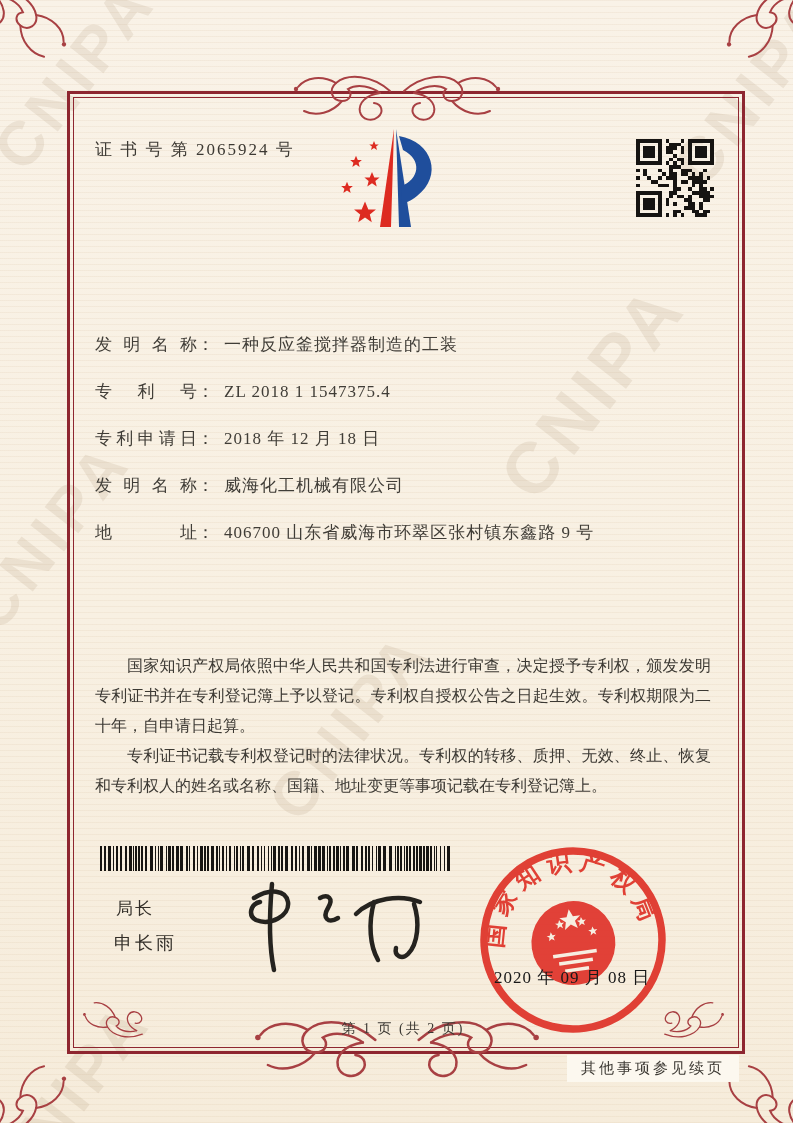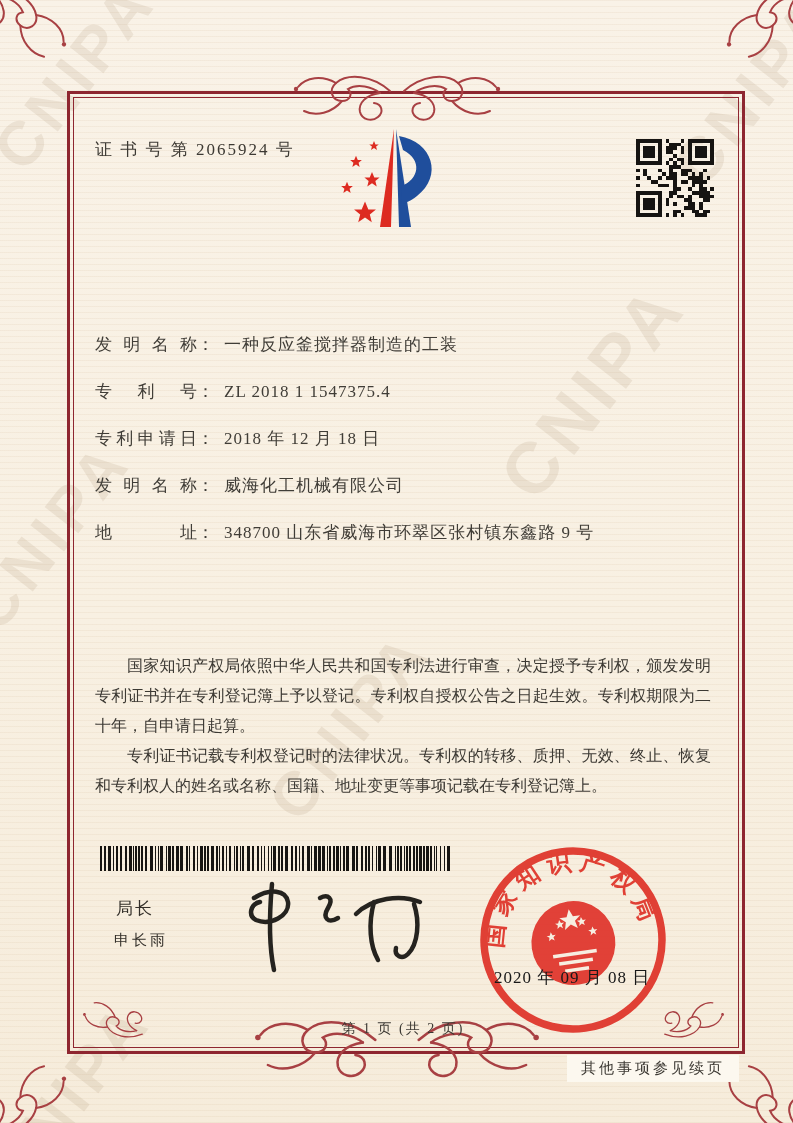--- a/index.html
+++ b/index.html
@@ -31,21 +31,21 @@
   .fgroup2{display:inline-block;margin-left:56px;}
   
   #body-text{position:absolute;left:95px;top:651px;width:616px;font-size:16px;line-height:30px;
              text-align:justify;color:#3c3933;z-index:4;}
   #body-text p{margin:0;text-indent:2em;}
   
   #barcode{position:absolute;left:100px;top:846px;width:358px;height:25px;z-index:4;}
   #barcode i{position:absolute;top:0;height:100%;background:#171512;}
   
   #sig-title{position:absolute;left:116px;top:897px;font-size:17px;color:#332f29;z-index:4;letter-spacing:2px;}
-  #sig-name{position:absolute;left:114px;top:931px;font-size:15px;color:#332f29;z-index:4;letter-spacing:3px;font-family:Liberation Serif, serif;}
+  #sig-name{position:absolute;left:114px;top:931px;font-size:18px;color:#332f29;z-index:4;letter-spacing:3px;font-family:Liberation Serif, serif;}
   #signature{position:absolute;left:224px;top:876px;z-index:4;}
   
   #seal{position:absolute;left:473px;top:840px;width:200px;height:200px;transform:rotate(-8deg);opacity:.92;z-index:5;}
   #seal-date{position:absolute;left:494px;top:966px;width:190px;font-size:17px;color:#181818;
              letter-spacing:1px;z-index:6;white-space:nowrap;}
   
   #page-indicator{position:absolute;left:67px;top:1020px;width:672px;text-align:center;font-size:14px;
                   color:#3c3933;letter-spacing:2px;z-index:4;}
   #note-wrap{position:absolute;left:67px;top:1055px;width:672px;text-align:right;z-index:6;}
   #continuation-note{display:inline-block;background:#fcf8ef;padding:4px 14px;font-size:15px;
@@ -369,21 +369,21 @@
     <div class="frow">
       <span class="flabel">专利号</span><span class="fcolon">：</span><span class="fvalue">ZL 2018 1 1547375.4</span>
     </div>
     <div class="frow">
       <span class="flabel">专利申请日</span><span class="fcolon">：</span><span class="fvalue">2018 年 12 月 18 日</span>
     </div>
     <div class="frow">
       <span class="flabel">发明名称</span><span class="fcolon">：</span><span class="fvalue">威海化工机械有限公司</span>
     </div>
     <div class="frow">
-      <span class="flabel">地址</span><span class="fcolon">：</span><span class="fvalue">348700 山东省威海市环翠区张村镇东鑫路 9 号</span>
+      <span class="flabel">地址</span><span class="fcolon">：</span><span class="fvalue">406700 山东省威海市环翠区张村镇东鑫路 9 号</span>
     </div>
   </div>
 
   <div id="body-text">
     <p>国家知识产权局依照中华人民共和国专利法进行审查，决定授予专利权，颁发发明专利证书并在专利登记簿上予以登记。专利权自授权公告之日起生效。专利权期限为二十年，自申请日起算。</p>
     <p>专利证书记载专利权登记时的法律状况。专利权的转移、质押、无效、终止、恢复和专利权人的姓名或名称、国籍、地址变更等事项记载在专利登记簿上。</p>
   </div>
 
   <div id="barcode">
       <i style="left:0px;width:2px"></i>

